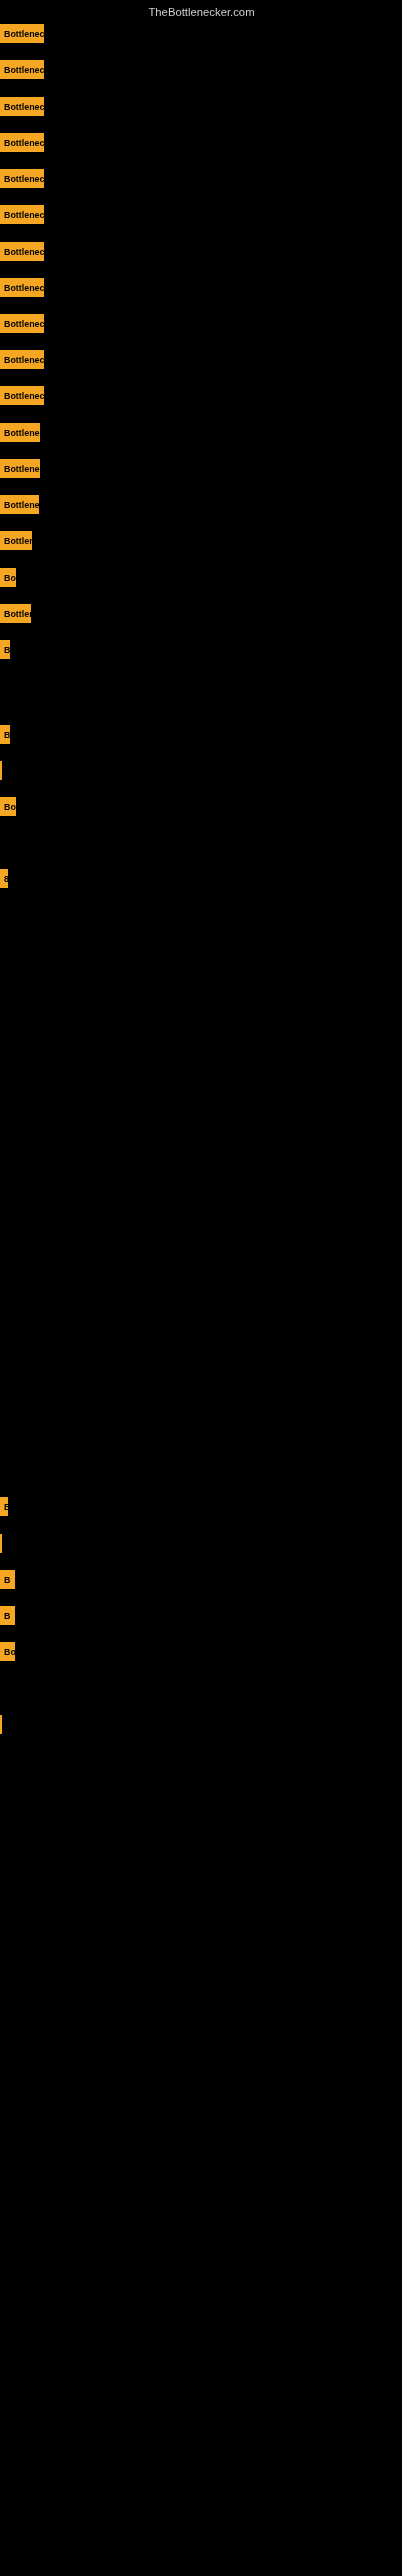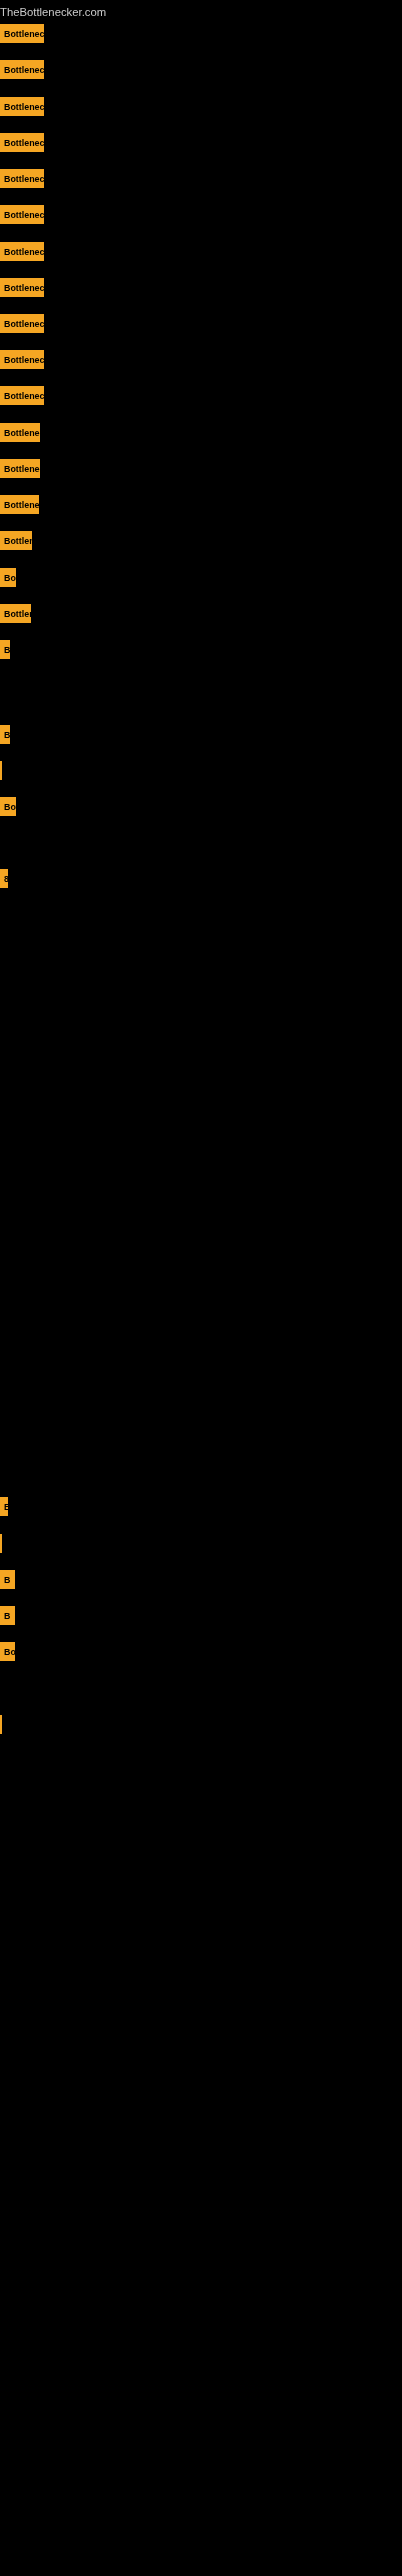--- a/index.html
+++ b/index.html
@@ -15,20 +15,21 @@
       min-height: 2576px;
       position: relative;
       overflow-x: hidden;
     }
 
     .site-title {
       position: absolute;
       top: 6.4px;
       left: 0;
       width: 100%;
+      text-align: center;
       color: #cccccc;
       font-size: 11.3px;
       font-weight: normal;
     }
 
     .bottleneck-bar {
       position: absolute;
       left: 0;
       background-color: #f5a623;
       color: #000000;

